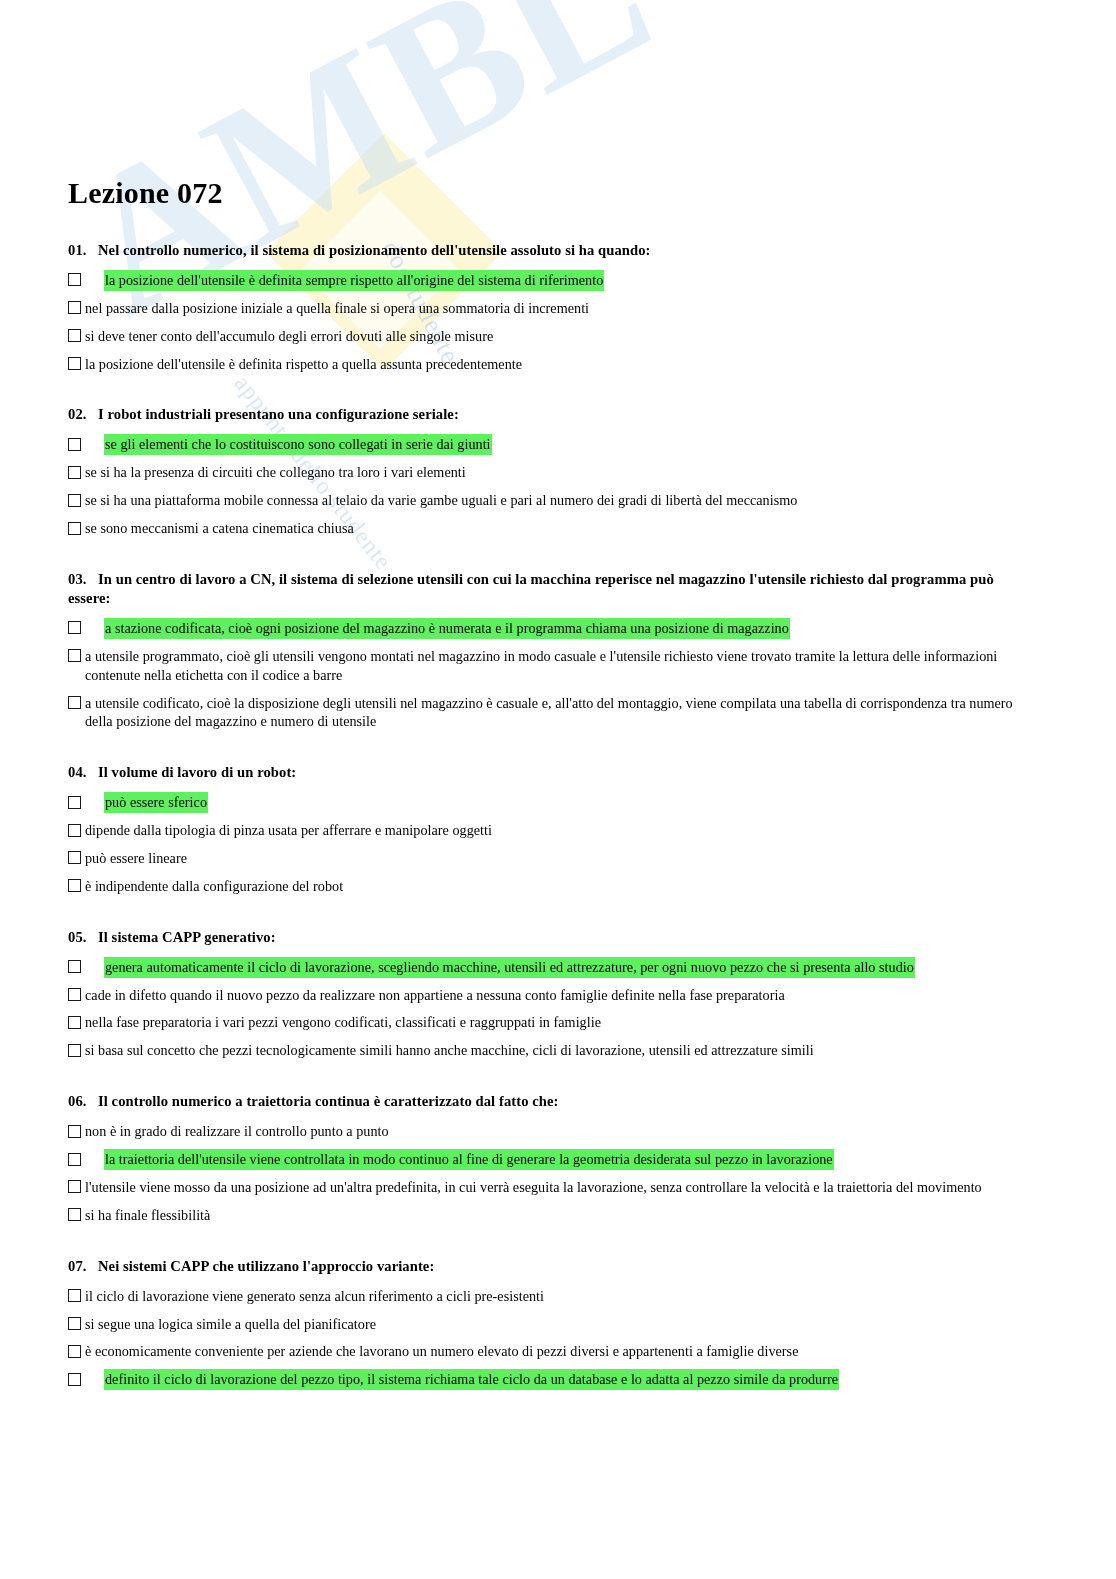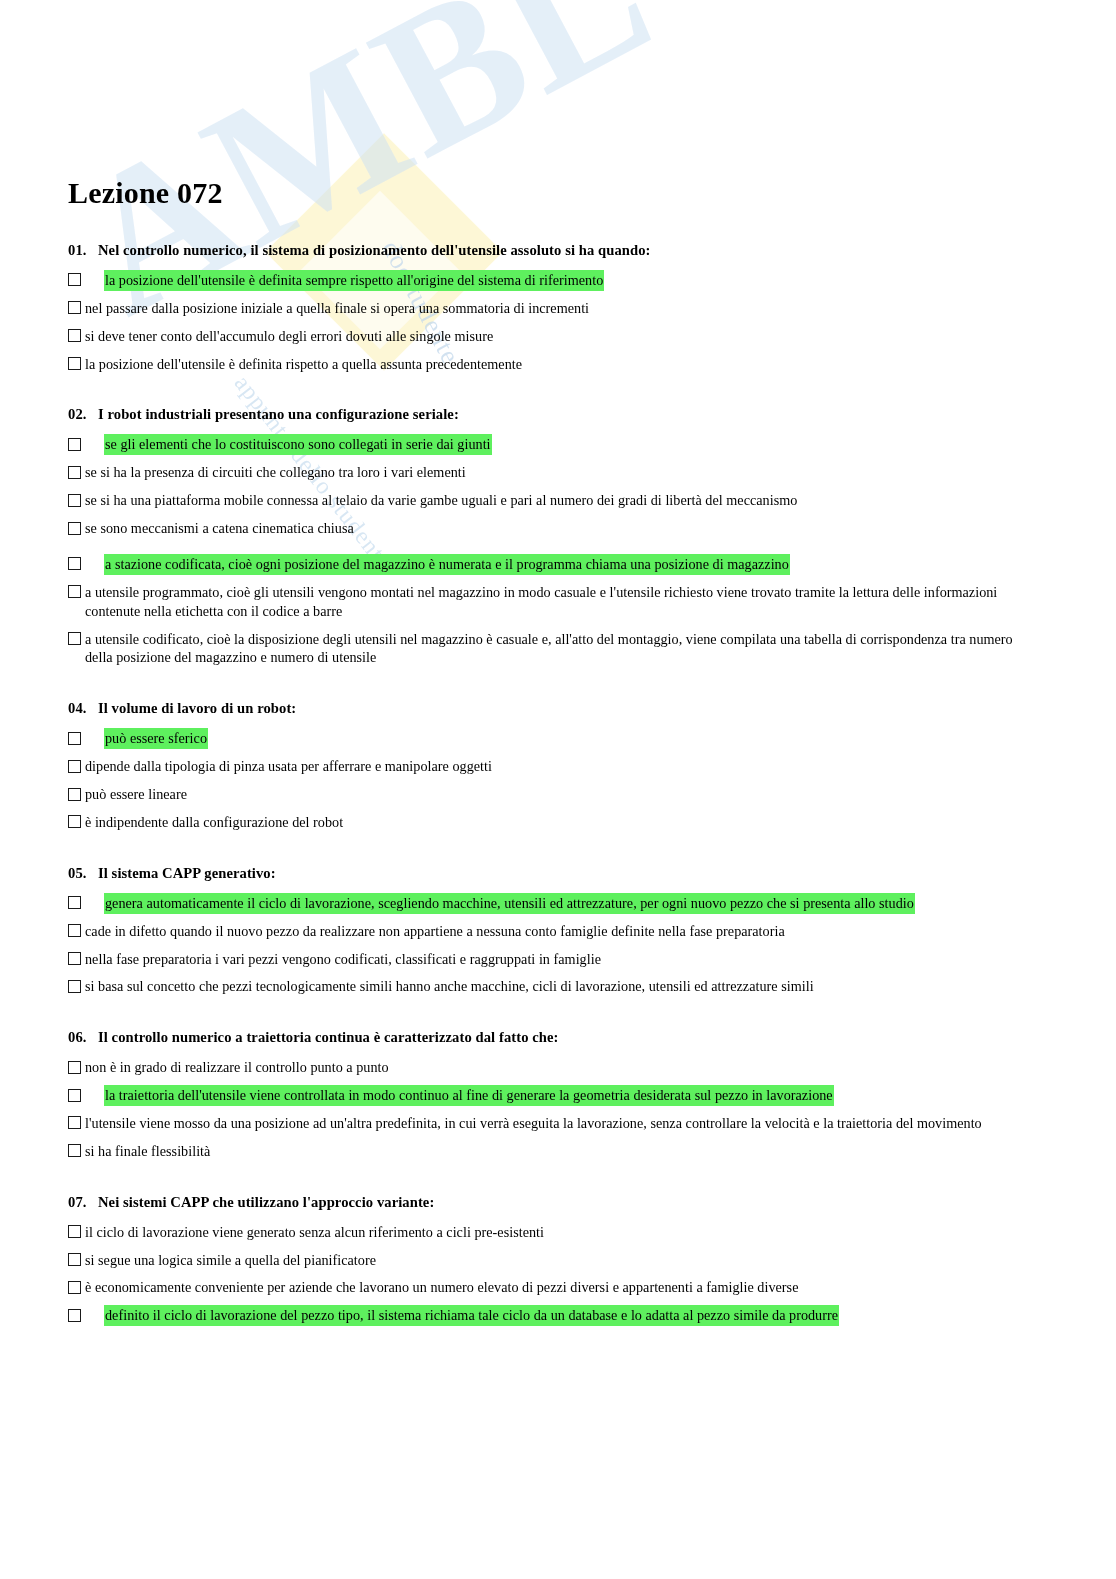--- a/index.html
+++ b/index.html
@@ -210,20 +210,21 @@
           <div class="option-row">
             <span class="checkbox"></span>
             <span class="option-text">se si ha una piattaforma mobile connessa al telaio da varie gambe uguali e pari al numero dei gradi di libertà del meccanismo</span>
           </div>
           <div class="option-row">
             <span class="checkbox"></span>
             <span class="option-text">se sono meccanismi a catena cinematica chiusa</span>
           </div>
         </div>
         <div class="question-block">
+          <div class="question-head"><span class="q-num">03.</span><span>In un centro di lavoro a CN, il sistema di selezione utensili con cui la macchina reperisce nel magazzino l'utensile richiesto dal programma può essere:</span></div>
           <div class="option-row">
             <span class="checkbox"></span>
             <span class="option-text highlight">a stazione codificata, cioè ogni posizione del magazzino è numerata e il programma chiama una posizione di magazzino</span>
           </div>
           <div class="option-row">
             <span class="checkbox"></span>
             <span class="option-text">a utensile programmato, cioè gli utensili vengono montati nel magazzino in modo casuale e l'utensile richiesto viene trovato tramite la lettura delle informazioni contenute nella etichetta con il codice a barre</span>
           </div>
           <div class="option-row">
             <span class="checkbox"></span>

